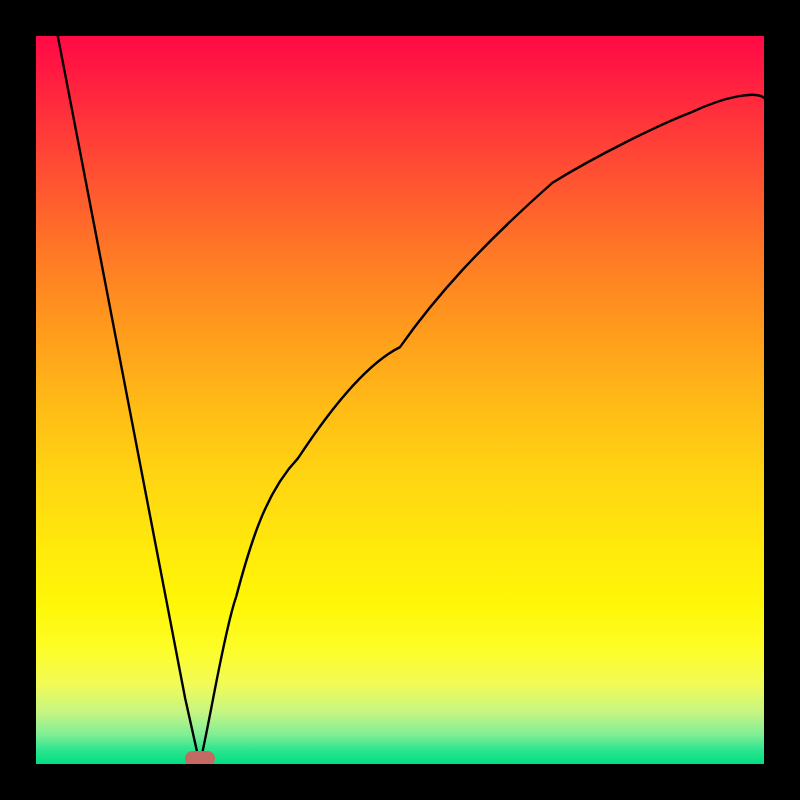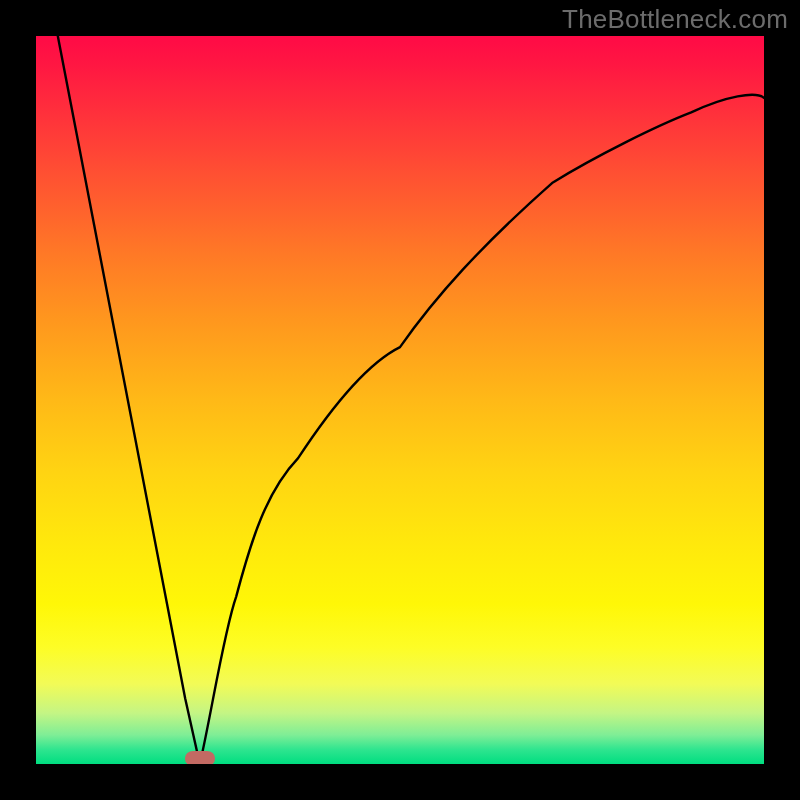--- a/index.html
+++ b/index.html
@@ -76,21 +76,20 @@
     width: 30px;
     height: 15px;
     background: #c36a63;
     border-radius: 8px / 7px;
   }
 </style>
 </head>
 <body>
 
 <div class="frame">
-  <div class="watermark">TheBottleneck.com</div>
 
   <div class="plot-area">
     <div class="gradient"></div>
 
     <svg class="curve" viewBox="0 0 728 728" preserveAspectRatio="none">
       <path d="M 21.8 0
                L 40.0 94.6
                L 58.2 189.3
                L 76.4 284.0
                L 94.6 378.6

